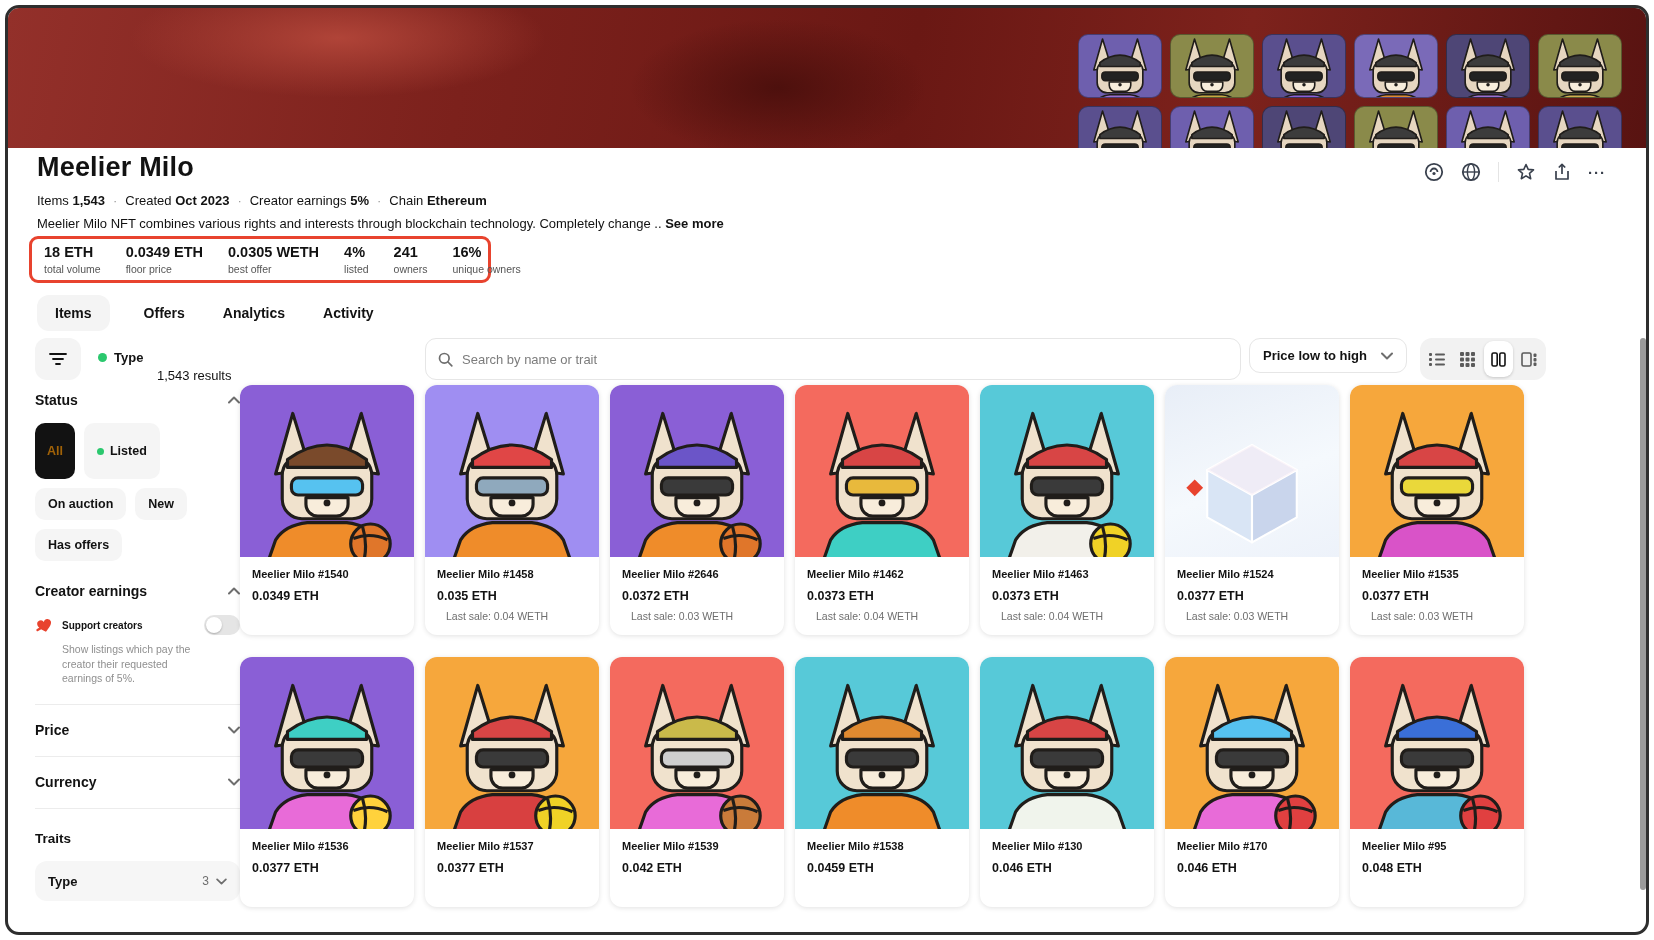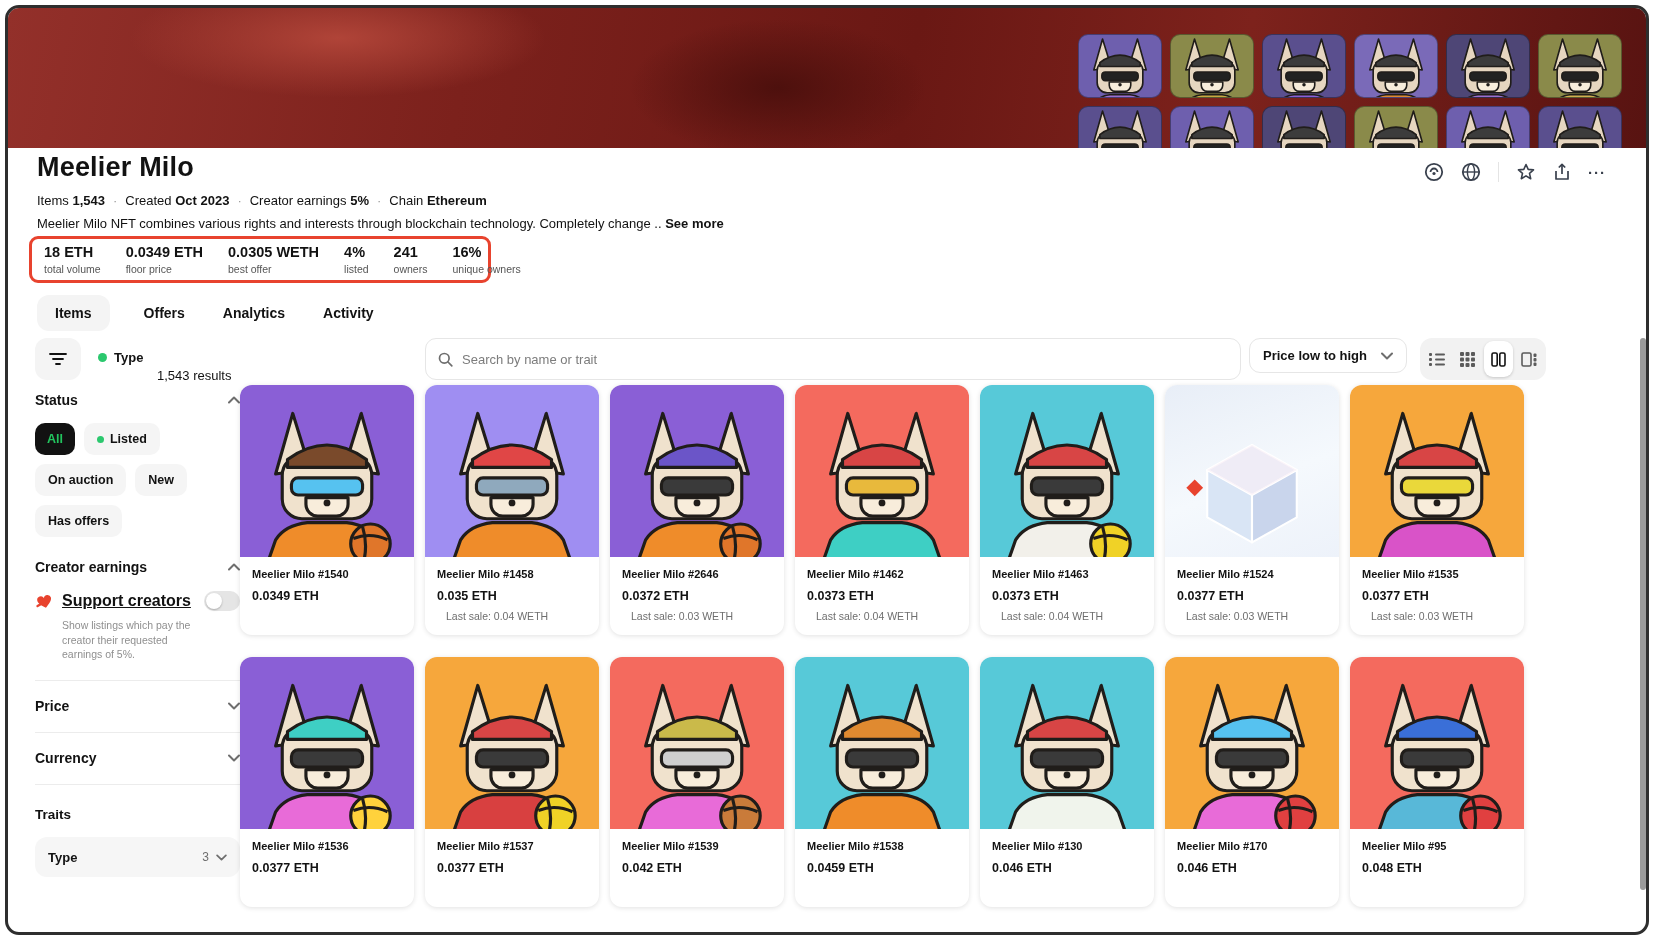--- a/index.html
+++ b/index.html
@@ -61,24 +61,24 @@
   .views { position:absolute; left:1420px; top:0; height:42px; width:126px; background:#f2f2f2; border-radius:12px; display:flex; align-items:center; padding:3px; gap:2px; }
   .view-btn { flex:1; height:36px; border:none; background:transparent; border-radius:9px; display:flex; align-items:center; justify-content:center; cursor:pointer; color:#5b5b5b; }
   .view-btn.selected { background:#fff; box-shadow:0 1px 3px rgba(0,0,0,.18); color:#121212; }
 
   
   .sidebar { position:absolute; left:35px; top:392px; width:205px; }
   .side-head { display:flex; align-items:center; justify-content:space-between; font-size:14px; font-weight:bold; cursor:pointer; color:#121212; }
   .pills { display:flex; flex-wrap:wrap; gap:9px; margin-top:15px; width:222px; }
   .pill { background:#f5f5f5; border:none; border-radius:10px; padding:9px 13px; font-size:12.5px; font-weight:bold; color:#121212; cursor:pointer; display:flex; align-items:center; gap:6px; font-family:inherit; }
   .pill .dot { width:7px; height:7px; border-radius:50%; background:#2bc86e; }
-  .pill.selected { background:#121212; color:#22c55e; padding:9px 12px; }
+  .pill.selected { background:#121212; color:#a16207; padding:21px 12px; }
   .sec { margin-top:22px; }
   .support-row { display:flex; align-items:center; gap:8px; margin-top:16px; }
-  .support-label { font-size:16px; font-weight:bold; flex:1;text-decoration:underline; }
+  .support-label { font-size:10px; font-weight:bold; flex:1; }
   .toggle { width:36px; height:20px; background:#e5e5e5; border-radius:10px; position:relative; cursor:pointer; flex:none; }
   .toggle .knob { position:absolute; left:2px; top:2px; width:16px; height:16px; border-radius:50%; background:#fff; box-shadow:0 1px 2px rgba(0,0,0,.25); }
   .support-desc { margin:7px 0 0 27px; width:142px; font-size:10.5px; line-height:1.4; color:#8f8f8f; }
   .side-div { border:none; border-top:1px solid #ececec; margin:18px 0 0 0; }
   .collapsible { padding:17px 0 0 0; }
   .traits-label { margin-top:22px; font-size:13.5px; font-weight:bold; }
   .type-row { margin-top:15px; width:205px; height:40px; background:#f6f6f6; border-radius:12px; display:flex; align-items:center; justify-content:space-between; padding:0 13px; cursor:pointer; }
   .type-row .lbl { font-size:13px; font-weight:bold; }
   .type-row .right { display:flex; align-items:center; gap:7px; color:#6e6e6e; font-size:12px; }
 

